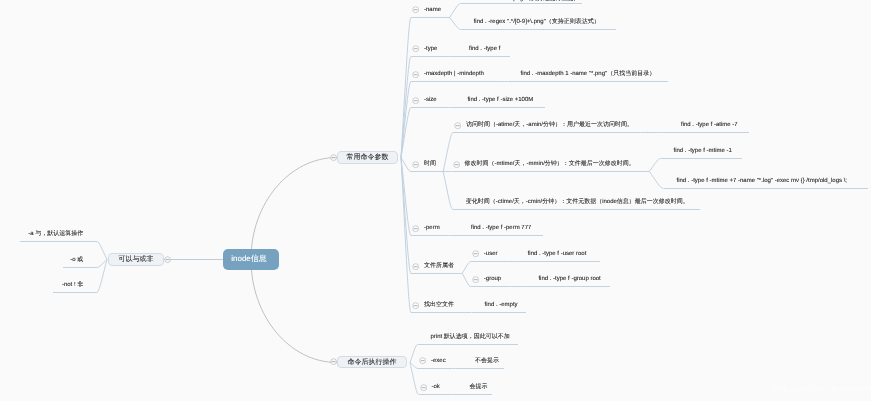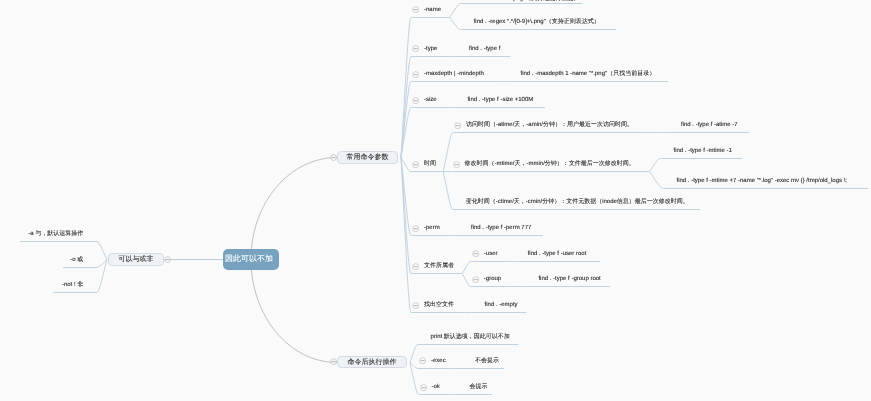--- a/index.html
+++ b/index.html
@@ -62,21 +62,21 @@
       <path d="M410,362.5C413.375,353.14 415.625,344.5 417.5,344.5" fill="none" stroke="#c2d2e0" stroke-width="1"></path>
       <path d="M410,362.5C413.6,365.62 416,368.5 418,368.5" fill="none" stroke="#c2d2e0" stroke-width="1"></path>
       <path d="M452.390625,368.5C456.75703125,368.5 459.66796875,368.5 462.09375,368.5" fill="none" stroke="#c2d2e0" stroke-width="1"></path>
       <path d="M410,362.5C413.825,379.14 416.375,394.5 418.5,394.5" fill="none" stroke="#c2d2e0" stroke-width="1"></path>
       <path d="M447.59375,394.5C451.55234375,394.5 454.19140625,394.5 456.390625,394.5" fill="none" stroke="#c2d2e0" stroke-width="1"></path>
       <path d="M107,259.5C102.40859375,250.14 99.34765625,241.5 96.796875,241.5" fill="none" stroke="#c2d2e0" stroke-width="1"></path>
       <path d="M107,259.5C102.40859375,263.66 99.34765625,267.5 96.796875,267.5" fill="none" stroke="#c2d2e0" stroke-width="1"></path>
       <path d="M107,259.5C102.4015625,276.66 99.3359375,292.5 96.78125,292.5" fill="none" stroke="#c2d2e0" stroke-width="1"></path>
     </svg>
   <div id="root-node" class="boxnode" style="left:223px;top:248.8px;width:56px;height:21px">
-      <span>因此可以不加</span>
+      <span>inode信息</span>
     </div>
   <div id="n-logic" class="boxed" style="left:108px;top:253px;width:56px;height:12.5px">
       <span>可以与或非</span>
     </div>
   <div id="n-params" class="boxed" style="left:337px;top:151px;width:61px;height:13px">
       <span>常用命令参数</span>
     </div>
   <div id="n-post" class="boxed" style="left:337px;top:356px;width:70px;height:12px">
       <span>命令后执行操作</span>
     </div>

